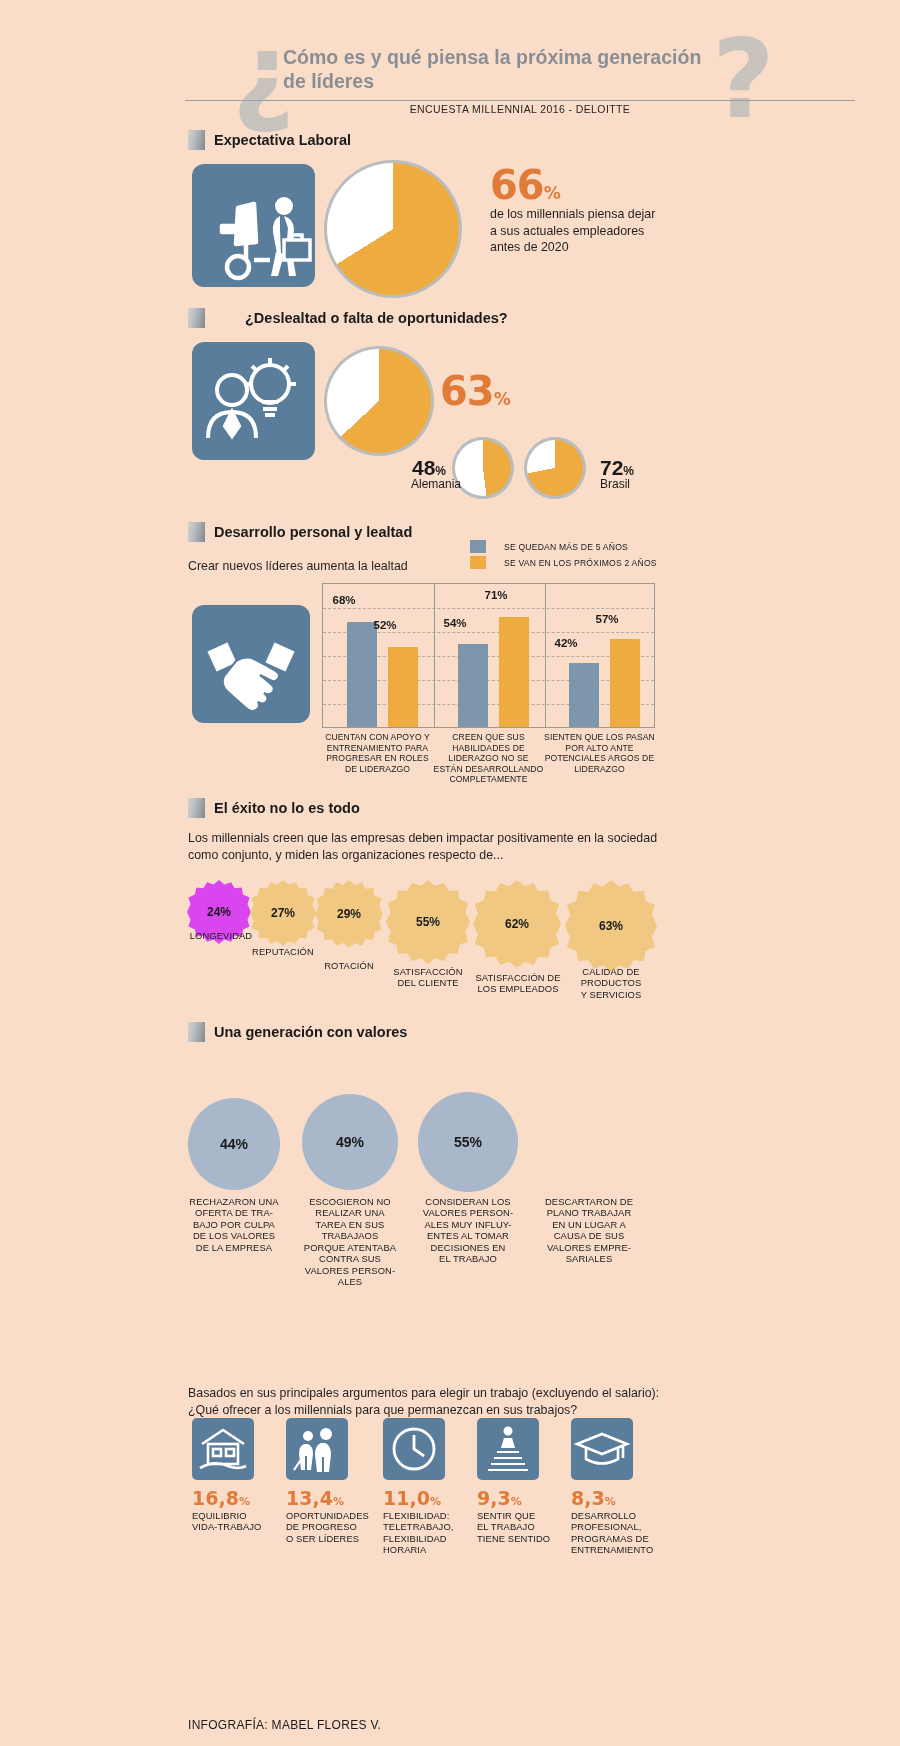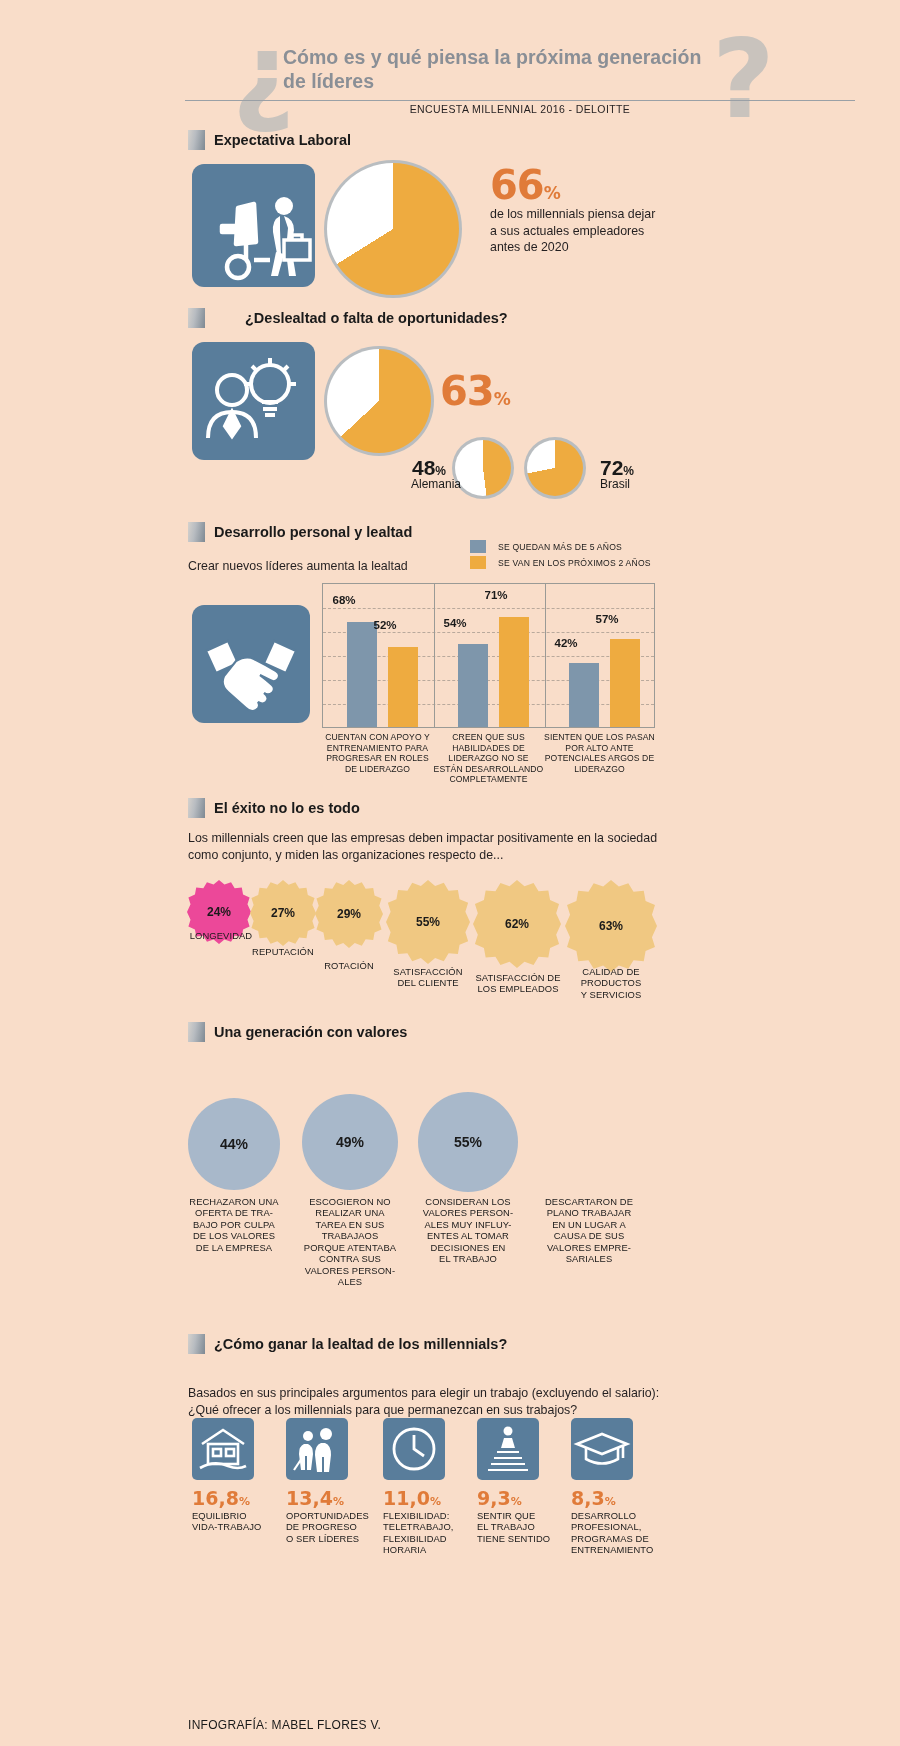--- a/index.html
+++ b/index.html
@@ -64,21 +64,21 @@
            border: 1px solid #9a9a96; border-left: 1px solid #9a9a96; background: transparent; }
   .chart .gl { position: absolute; left: 0; right: 0; border-top: 1px dashed #b9a99c; }
   .chart .vsep { position: absolute; top: 0; bottom: 0; width: 1px; background: #9a9a96; }
   .bar { position: absolute; bottom: 0; }
   .bar.blue { background: #7e96ab; }
   .bar.gold { background: #eeab40; }
   .bar-lbl { position: absolute; font-size: 11.5px; font-weight: bold; color: #1a1a1a; text-align: center; }
   .cat-lbl { position: absolute; font-size: 8.6px; line-height: 1.23; text-align: center; color: #1a1a1a; letter-spacing: .1px; }
 
   .legend { position: absolute; left: 470px; top: 540px; }
-  .legend .row { display: flex; align-items: center; gap: 12px; margin-bottom: 3px; }
+  .legend .row { display: flex; align-items: center; gap: 18px; margin-bottom: 3px; }
   .legend .sw { width: 16px; height: 13px; }
   .legend .sw.blue { background: #7e96ab; }
   .legend .sw.gold { background: #eeab40; }
   .legend .tx { font-size: 8.6px; letter-spacing: .2px; color: #1a1a1a; }
 
   
   .star { position: absolute; }
   .star .val {
     position: absolute; inset: 0; display: flex; align-items: center; justify-content: center;
     font-size: 12px; font-weight: bold; color: #1a1a1a;
@@ -256,21 +256,21 @@
   <div class="body-text" style="left:188px; top:830px; width:480px;">Los millennials creen que las empresas deben impactar positivamente en la sociedad como conjunto, y miden las organizaciones respecto de...</div>
 
   <svg width="0" height="0" style="position:absolute">
     <defs>
       <clipPath id="starclip" clipPathUnits="objectBoundingBox">
         <path d="M0.5,0 L0.585,0.072 L0.688,0.034 L0.745,0.128 L0.856,0.118 L0.876,0.228 L0.978,0.272 L0.945,0.378 L1,0.5 L0.945,0.622 L0.978,0.728 L0.876,0.772 L0.856,0.882 L0.745,0.872 L0.688,0.966 L0.585,0.928 L0.5,1 L0.415,0.928 L0.312,0.966 L0.255,0.872 L0.144,0.882 L0.124,0.772 L0.022,0.728 L0.055,0.622 L0,0.5 L0.055,0.378 L0.022,0.272 L0.124,0.228 L0.144,0.118 L0.255,0.128 L0.312,0.034 L0.415,0.072 Z"></path>
       </clipPath>
     </defs>
   </svg>
 
-  <div class="star" style="left:187px; top:880px; width:64px; height:64px; background:#ec4899; clip-path:url(#starclip);">
+  <div class="star" style="left:187px; top:880px; width:64px; height:64px; background:#d946ef; clip-path:url(#starclip);">
     <div class="val">24%</div>
   </div>
   <div class="star-lbl nl" style="left: 169px; top: 930px; width: 104px; white-space: pre-line;">LONGEVIDAD</div>
 
   <div class="star" style="left:250px; top:880px; width:66px; height:66px; background:#f0c882; clip-path:url(#starclip);">
     <div class="val">27%</div>
   </div>
   <div class="star-lbl nl" style="left: 231px; top: 946px; width: 104px; white-space: pre-line;">REPUTACIÓN</div>
 
   <div class="star" style="left:315px; top:880px; width:68px; height:68px; background:#f0c882; clip-path:url(#starclip);">
@@ -327,24 +327,20 @@
 DECISIONES EN
 EL TRABAJO</div>
 
   <div class="vc-lbl nl" style="left: 537px; top: 1196px; width: 104px; white-space: pre-line;">DESCARTARON DE
 PLANO TRABAJAR
 EN UN LUGAR A
 CAUSA DE SUS
 VALORES EMPRE-
 SARIALES</div>
 
-  <div class="sec-head" style="left:188px; top:1334px;">
-    <div class="sec-chip"></div>
-    <div class="sec-title">¿Cómo ganar la lealtad de los millennials?</div>
-  </div>
   <div class="body-text" style="left:188px; top:1370px; width:480px;margin-top:15px;">Basados en sus principales argumentos para elegir un trabajo (excluyendo el salario): ¿Qué ofrecer a los millennials para que permanezcan en sus trabajos?</div>
 
   <div class="bi-tile" style="left:192px; top:1418px;">
     <svg width="62" height="62" viewBox="0 0 62 62">
       <g fill="none" stroke="#ffffff" stroke-width="2.6">
         <path d="M10 26 L31 12 L52 26"></path>
         <rect x="16" y="26" width="30" height="20"></rect>
         <rect x="21" y="31" width="8" height="7"></rect>
         <rect x="34" y="31" width="8" height="7"></rect>
         <path d="M8 50 q14 -8 28 -2 q10 4 18 0"></path>

